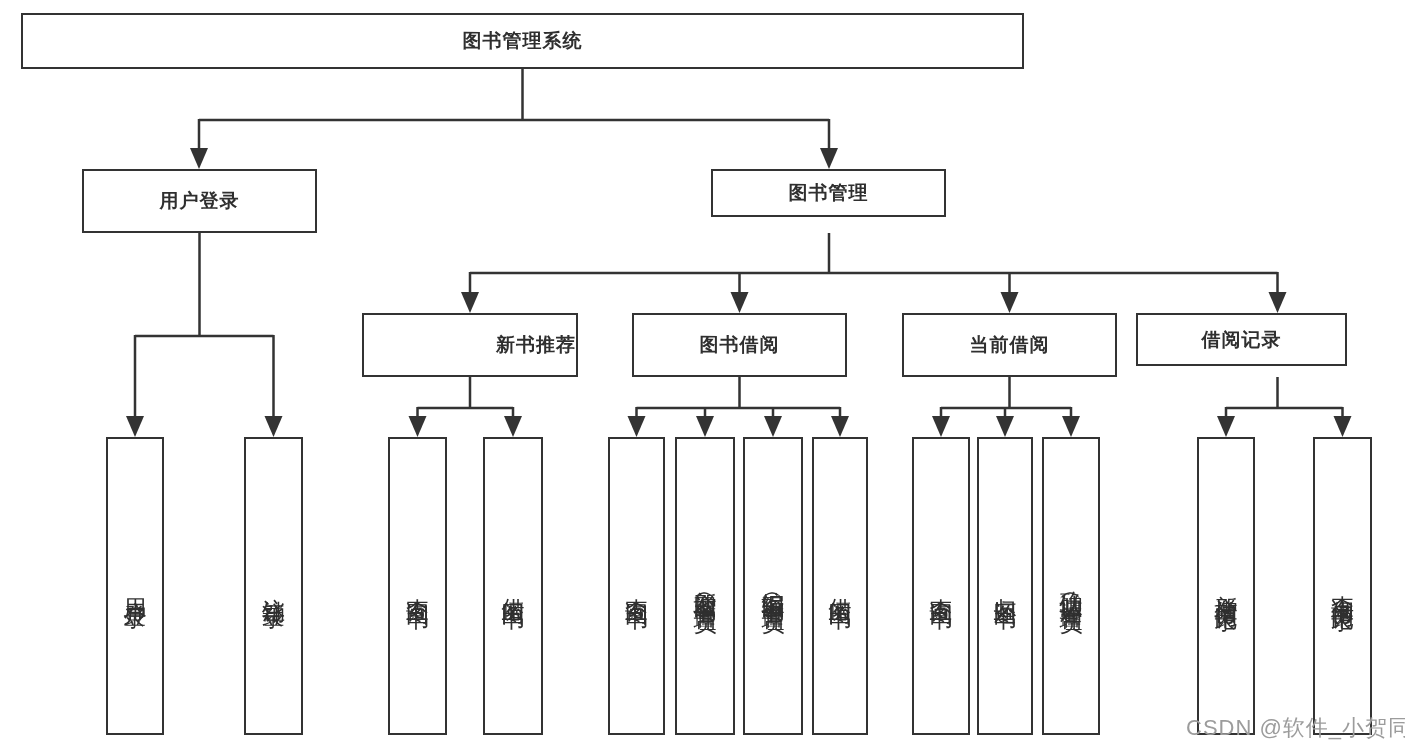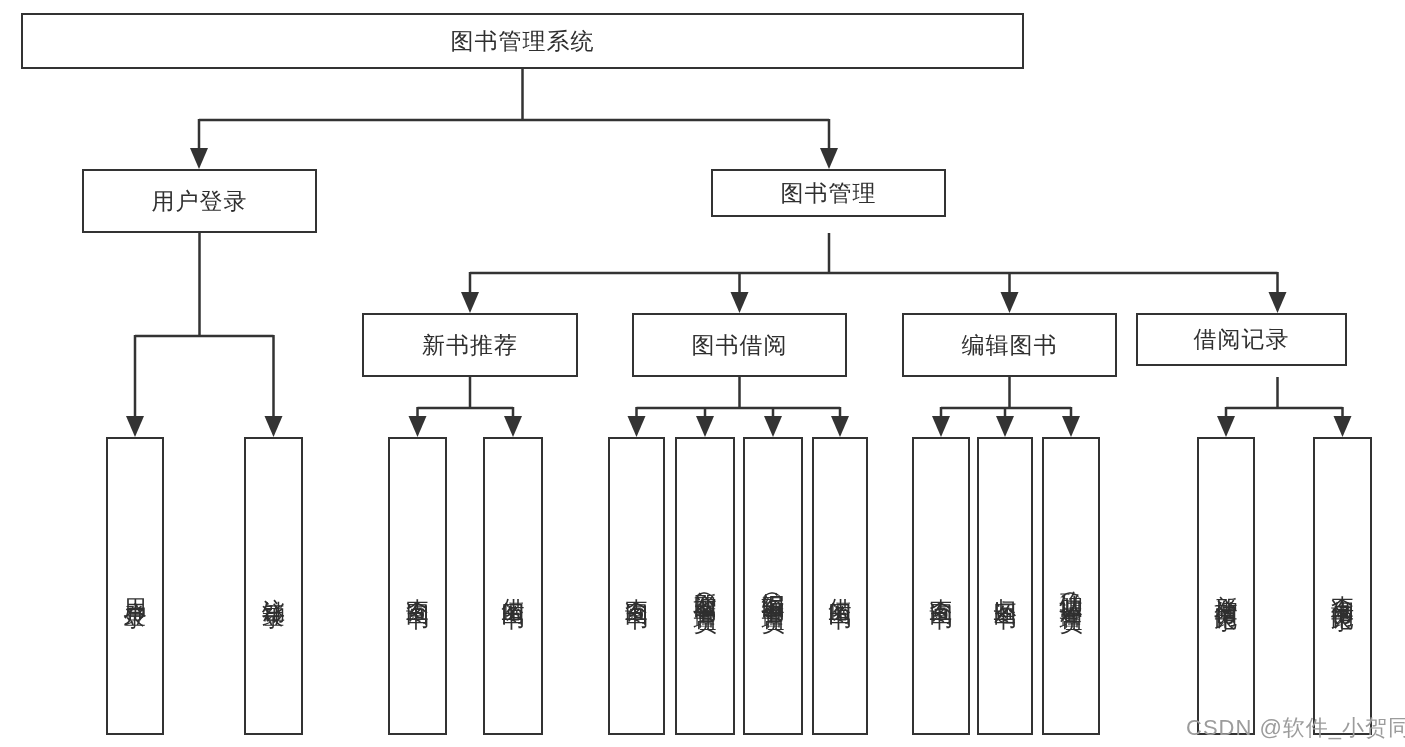--- a/index.html
+++ b/index.html
@@ -6,29 +6,29 @@
   .canvas{
     position:relative;width:1405px;height:747px;background:#ffffff;overflow:hidden;
     font-family:"Liberation Sans","DejaVu Sans",sans-serif;
   }
   .connectors{position:absolute;left:0;top:0;z-index:1;}
   .box{
     position:absolute;box-sizing:border-box;background:#ffffff;
     border:2.5px solid #333333;color:#2f2f2f;z-index:2;
     display:flex;align-items:center;justify-content:center;text-align:center;
   }
-  .h{font-size:23px;letter-spacing:1px;}
+  .h{font-size:19px;letter-spacing:1px;font-weight:bold;}
   .leaf{
     writing-mode:vertical-rl;text-orientation:mixed;
     font-size:23px;letter-spacing:3px;line-height:1.0;
   }
   .root{left:21px;top:13px;width:1003px;height:56px;}
   .n-l2-0{left:82px;top:169px;width:235px;height:64px;}
   .n-l2-1{left:711px;top:169px;width:235px;height:48px;}
-  .n-l3-0{left:362px;top:313px;width:216px;height:64px;}
+  .n-l3-0{left:362px;top:313px;width:216px;height:64px;justify-content:flex-end;}
   .n-l3-1{left:632px;top:313px;width:215px;height:64px;align-items:center;}
   .n-l3-2{left:902px;top:313px;width:215px;height:64px;}
   .n-l3-3{left:1108px;top:313px;width:211px;height:53px;margin-left:28px;}
   .lf{top:437px;height:298px;}
   .n-lf-0{left:106px;width:58px;}
   .n-lf-1{left:244px;width:59px;}
   .n-lf-2{left:388px;width:59px;}
   .n-lf-3{left:483px;width:60px;}
   .n-lf-4{left:608px;width:57px;}
   .n-lf-5{left:675px;width:60px;}
@@ -100,21 +100,21 @@
     <span>图书管理</span>
   </div>
 
   <div class="box h n-l3-0">
     <span>新书推荐</span>
   </div>
   <div class="box h n-l3-1">
     <span>图书借阅</span>
   </div>
   <div class="box h n-l3-2">
-    <span>编辑图书</span>
+    <span>当前借阅</span>
   </div>
   <div class="box h n-l3-3">
     <span>借阅记录</span>
   </div>
 
   <div class="box leaf lf n-lf-0">
     <span>用户登录</span>
   </div>
   <div class="box leaf lf n-lf-1">
     <span>注销登录</span>

